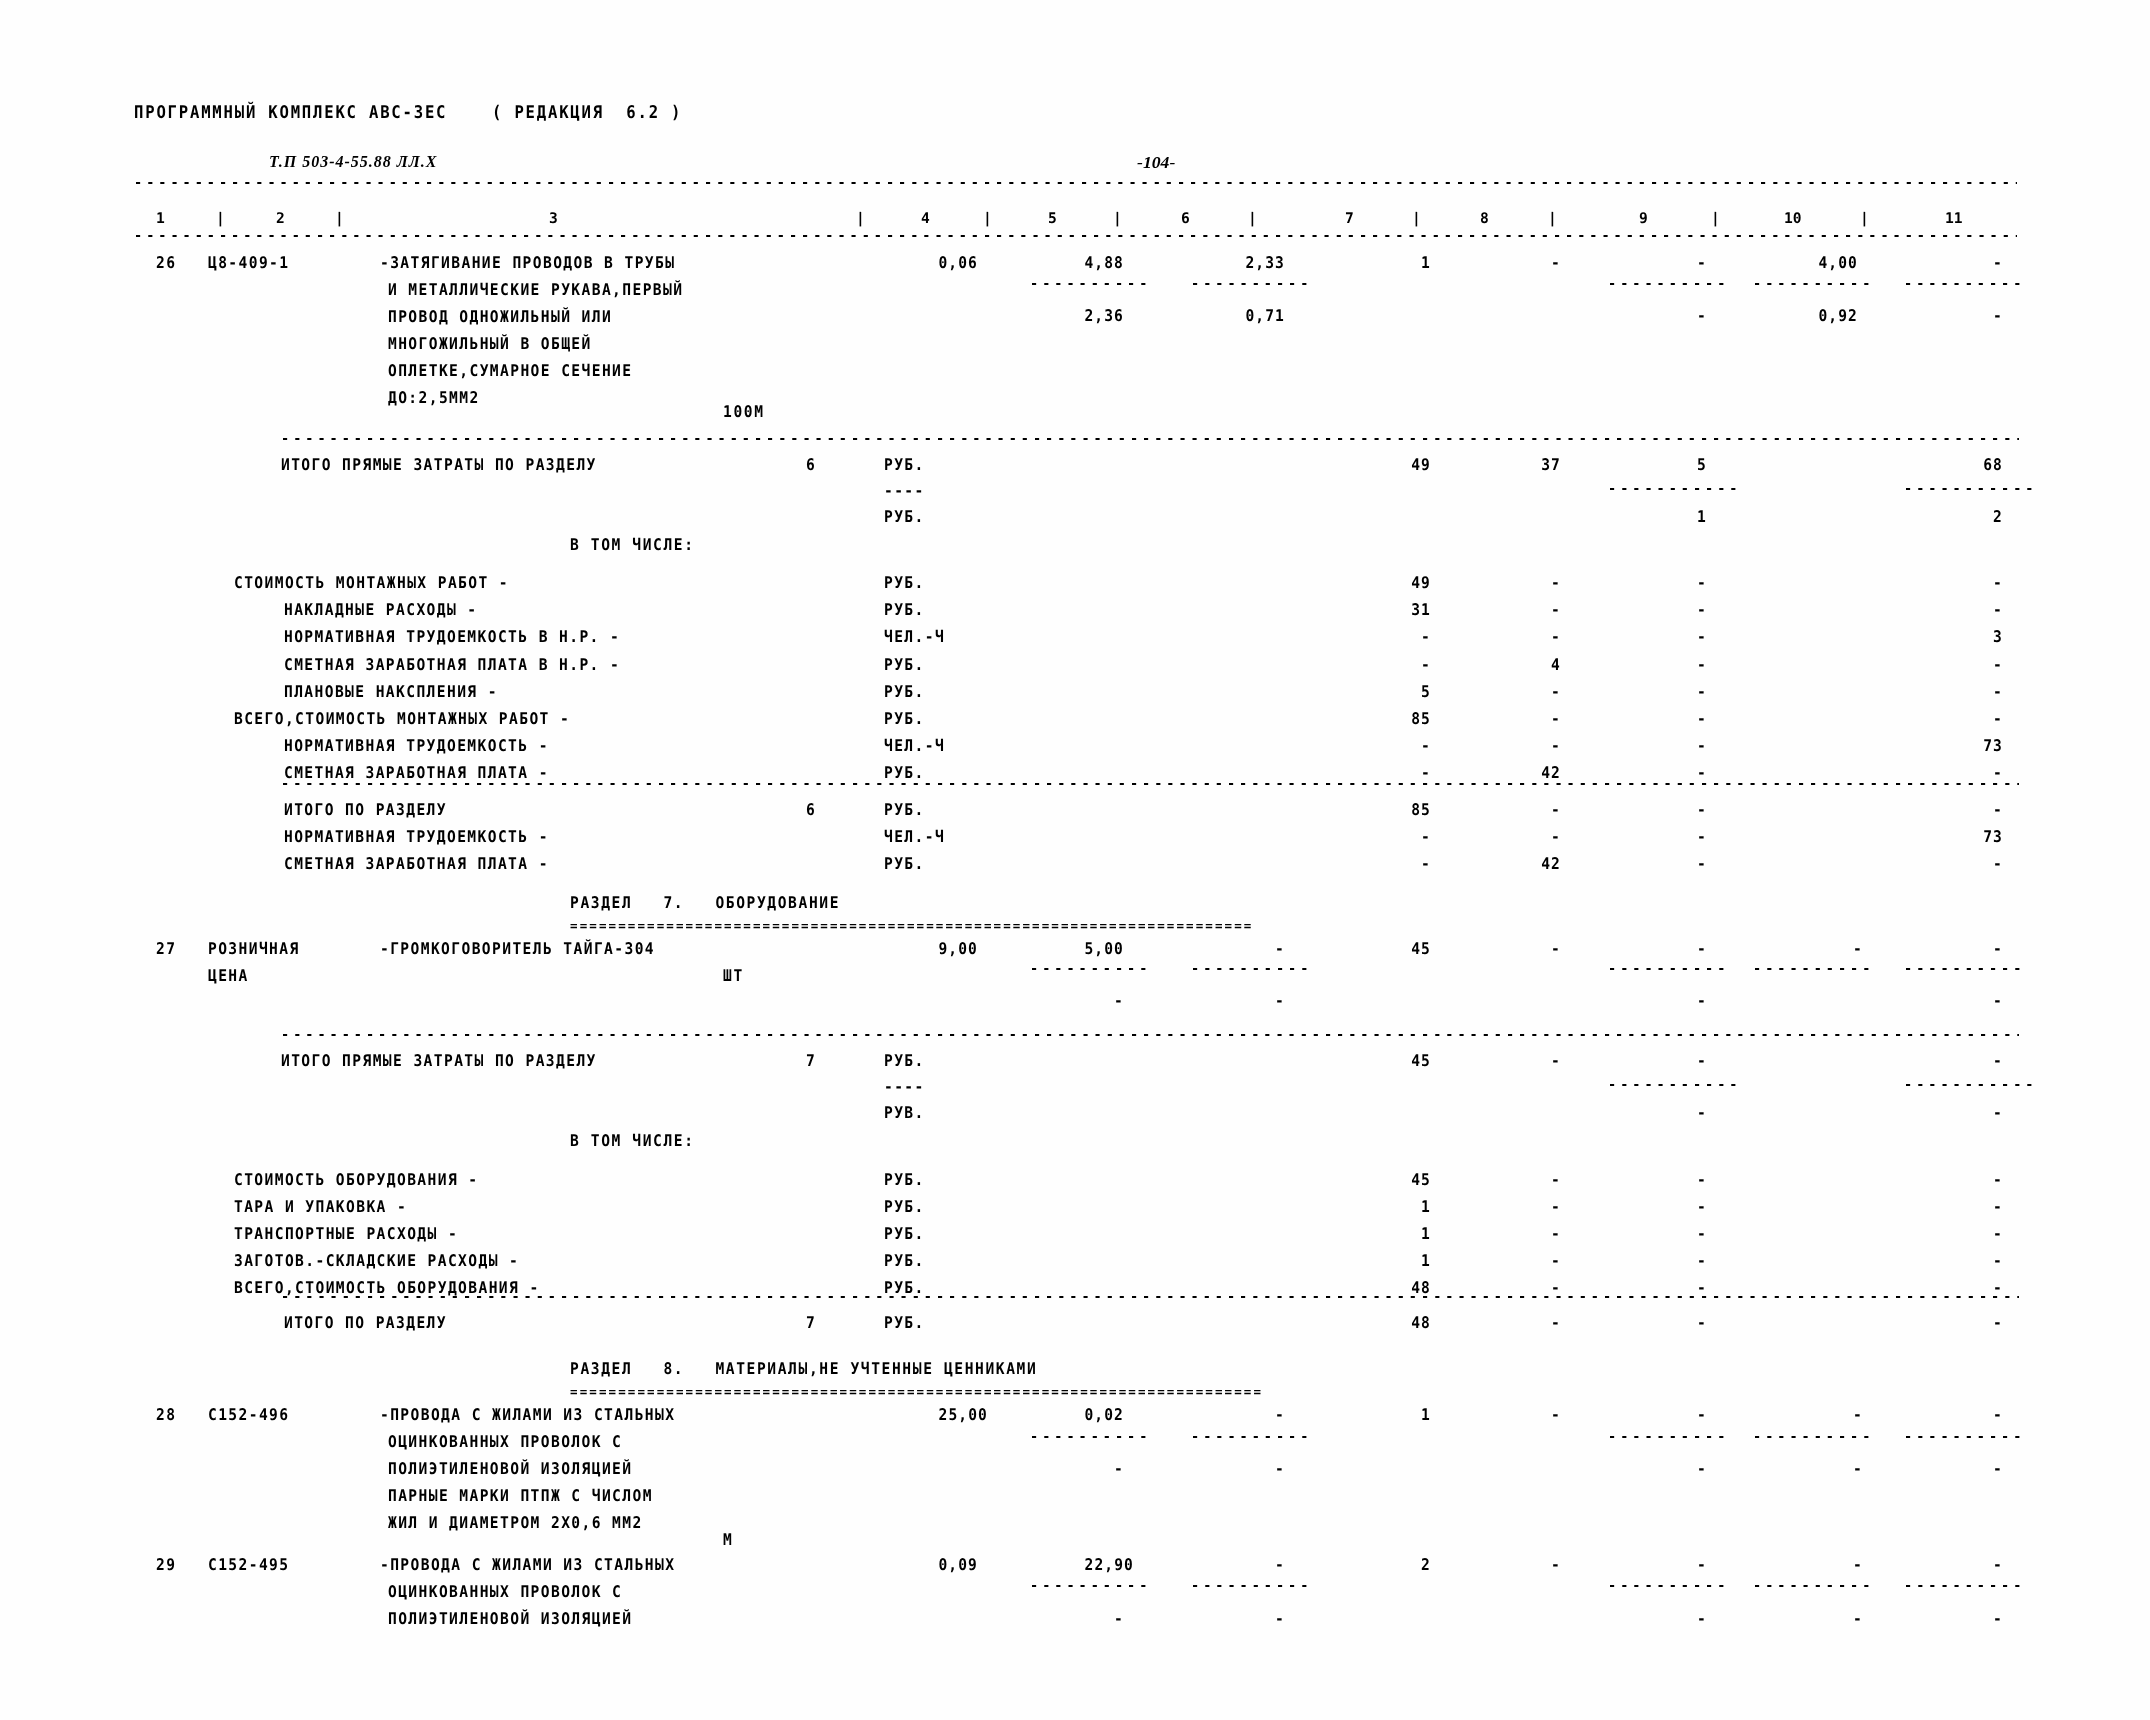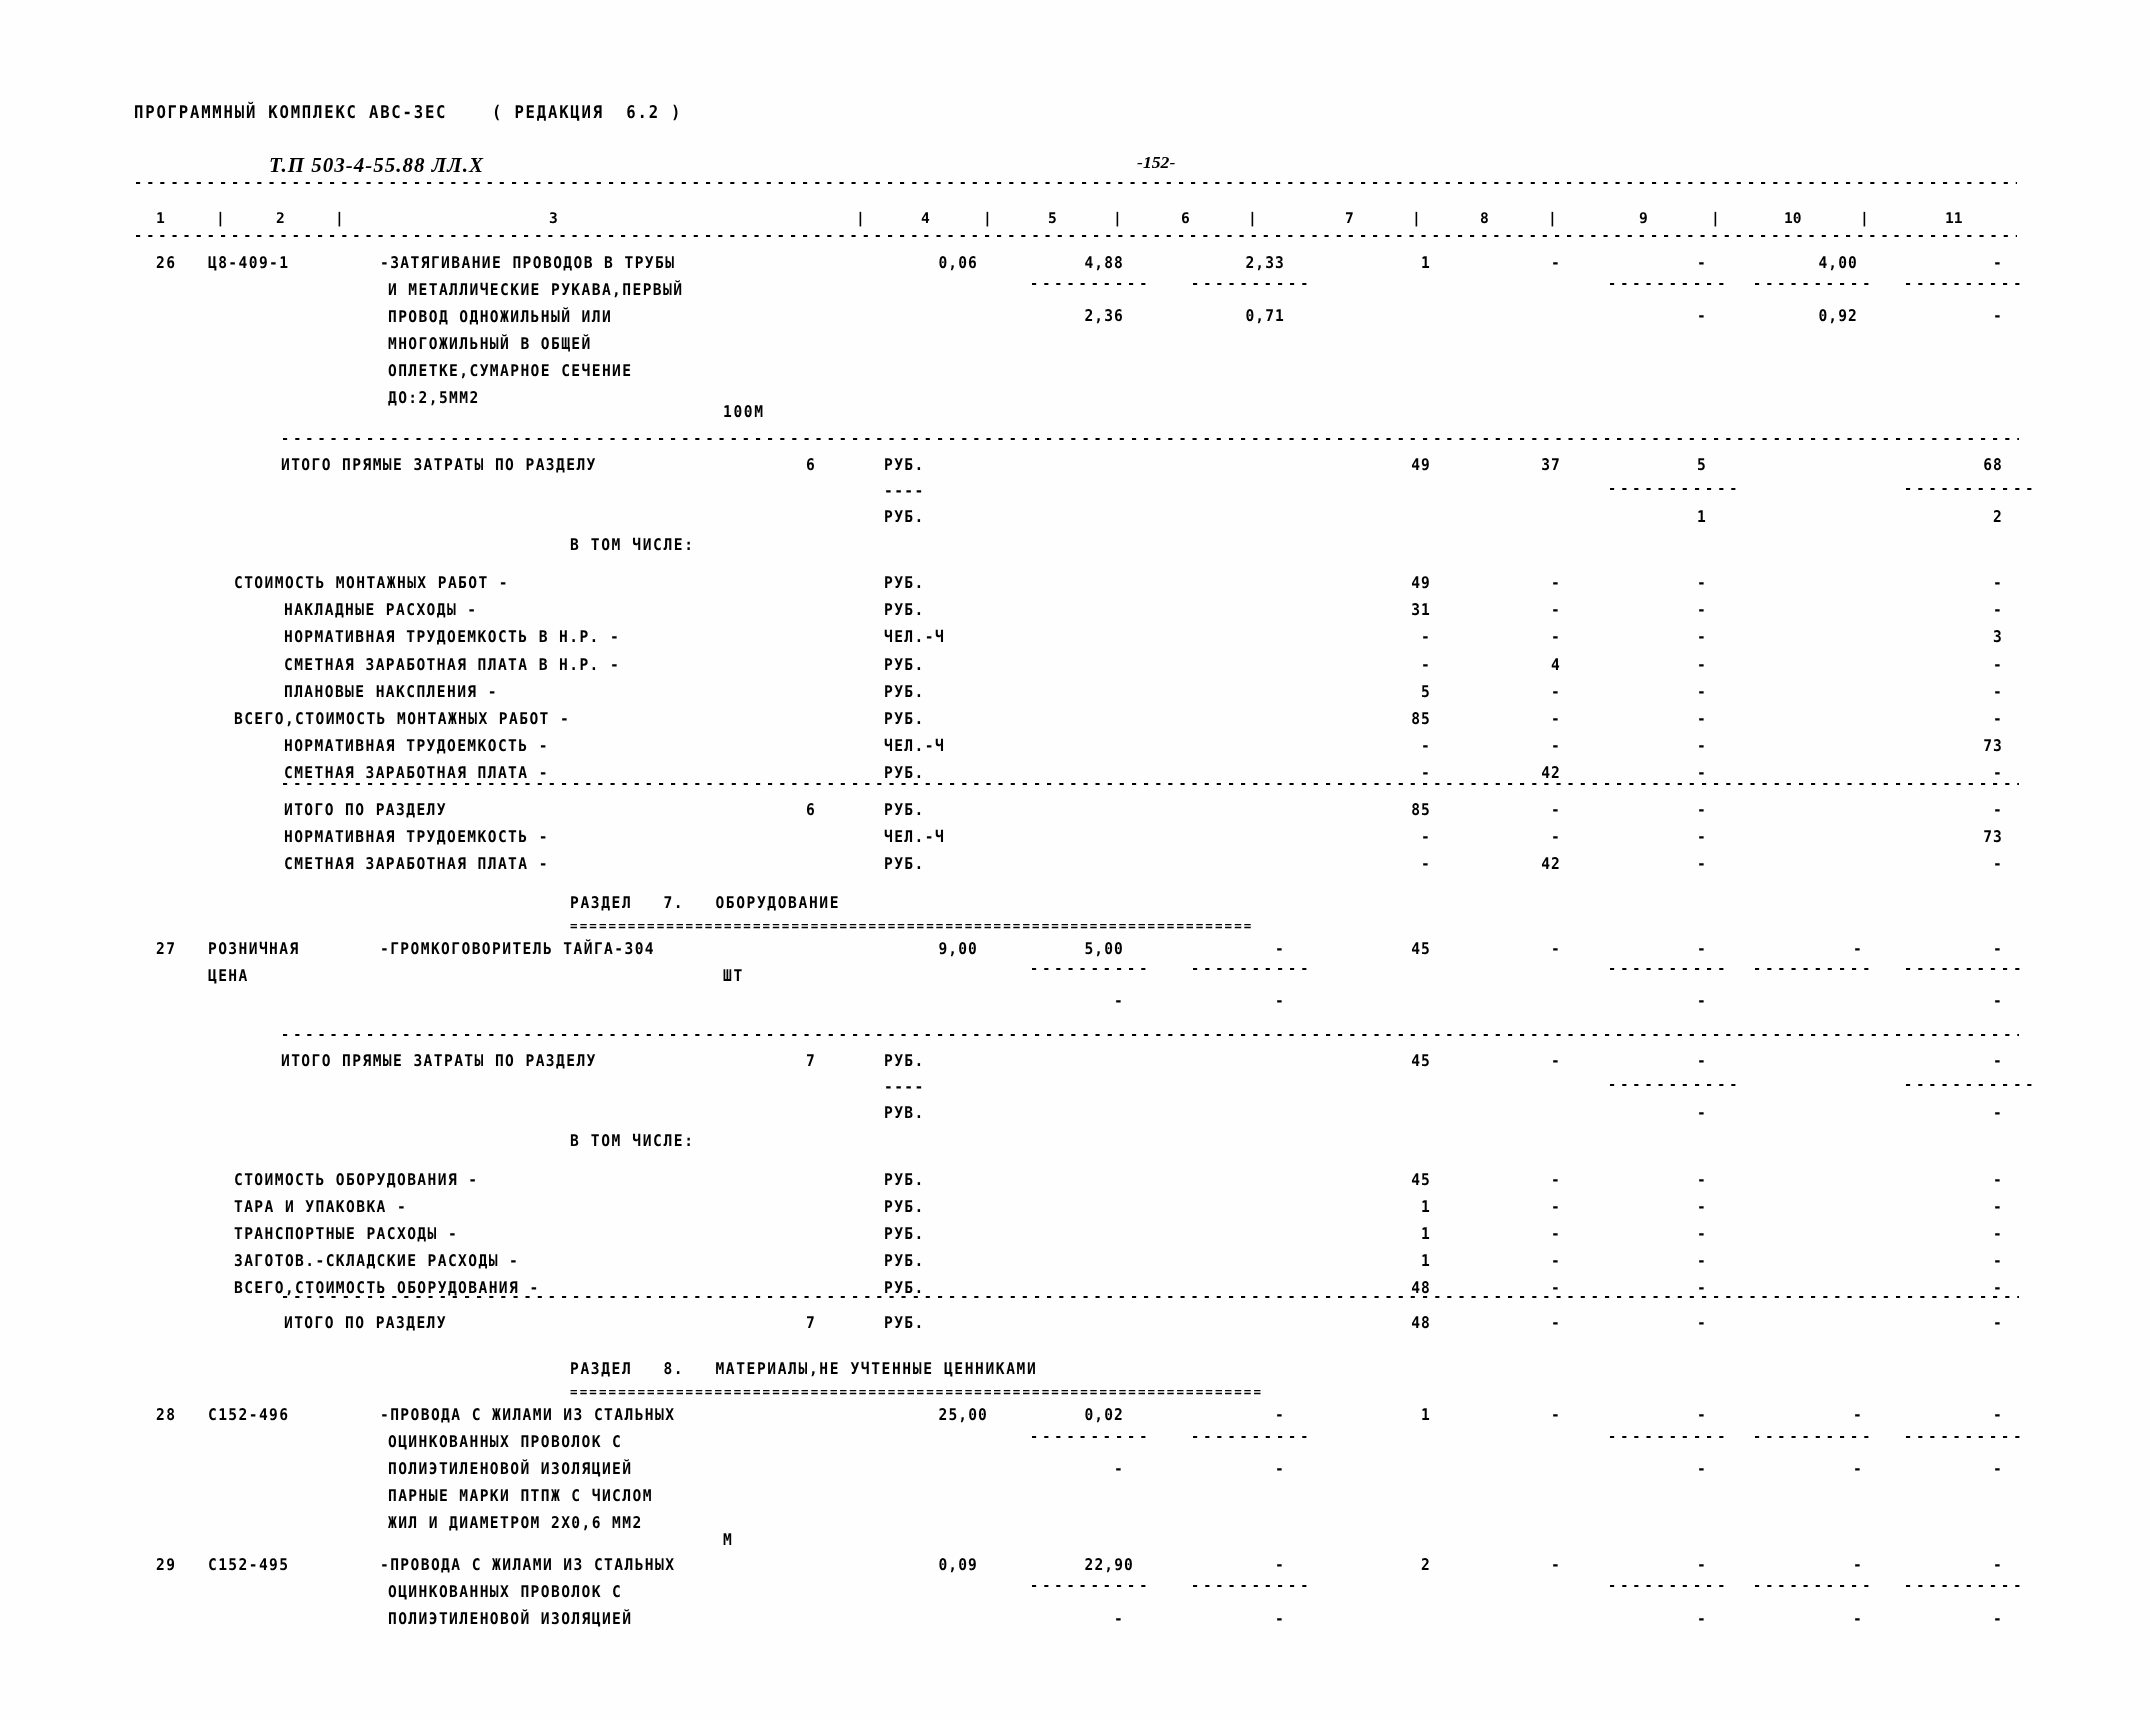--- a/index.html
+++ b/index.html
@@ -38,21 +38,21 @@
     transform: scaleY(1.12);
     transform-origin: left top;
   }
 
   .doc-code {
     position: absolute;
     left: 269px; top: 153px;
     font-family: "Liberation Serif", serif;
     font-style: italic;
     font-weight: bold;
-    font-size: 21px;
+    font-size: 16px;
     letter-spacing: 1px;
     white-space: pre;
   }
 
   .page-num {
     position: absolute;
     left: 1137px; top: 152px;
     font-family: "Liberation Serif", serif;
     font-style: italic;
     font-weight: bold;
@@ -118,21 +118,21 @@
     transform-origin: left top;
   }
 </style>
 </head>
 <body>
 
 <div class="page">
 
   <div class="dm hdr-prog">ПРОГРАММНЫЙ КОМПЛЕКС АВС-ЗЕС    ( РЕДАКЦИЯ  6.2 )</div>
   <div class="doc-code">Т.П 503-4-55.88 ЛЛ.Х</div>
-  <div class="page-num">-152-</div>
+  <div class="page-num">-104-</div>
 
   <div class="rule" id="rule-top" style="left:134px; top:176px; width:1883px;">-------------------------------------------------------------------------------------------------------------------------------------------------------------------</div>
 
   <div class="dm colhdr" style="position: absolute;"><span style="position: absolute; left: 22px; top: 0px; font-weight: bold;">1</span><span style="position: absolute; left: 82px; top: 0px; font-weight: bold;">|</span><span style="position: absolute; left: 142px; top: 0px; font-weight: bold;">2</span><span style="position: absolute; left: 201px; top: 0px; font-weight: bold;">|</span><span style="position: absolute; left: 415px; top: 0px; font-weight: bold;">3</span><span style="position: absolute; left: 722px; top: 0px; font-weight: bold;">|</span><span style="position: absolute; left: 787px; top: 0px; font-weight: bold;">4</span><span style="position: absolute; left: 849px; top: 0px; font-weight: bold;">|</span><span style="position: absolute; left: 914px; top: 0px; font-weight: bold;">5</span><span style="position: absolute; left: 979px; top: 0px; font-weight: bold;">|</span><span style="position: absolute; left: 1047px; top: 0px; font-weight: bold;">6</span><span style="position: absolute; left: 1114px; top: 0px; font-weight: bold;">|</span><span style="position: absolute; left: 1211px; top: 0px; font-weight: bold;">7</span><span style="position: absolute; left: 1278px; top: 0px; font-weight: bold;">|</span><span style="position: absolute; left: 1346px; top: 0px; font-weight: bold;">8</span><span style="position: absolute; left: 1414px; top: 0px; font-weight: bold;">|</span><span style="position: absolute; left: 1505px; top: 0px; font-weight: bold;">9</span><span style="position: absolute; left: 1577px; top: 0px; font-weight: bold;">|</span><span style="position: absolute; left: 1650px; top: 0px; font-weight: bold;">10</span><span style="position: absolute; left: 1726px; top: 0px; font-weight: bold;">|</span><span style="position: absolute; left: 1811px; top: 0px; font-weight: bold;">11</span></div>
 
   <div class="rule" id="rule-colhdr" style="left:134px; top:229px; width:1883px;">-------------------------------------------------------------------------------------------------------------------------------------------------------------------</div>
 
   <div class="dm row" style="left:156px; top:254px;">26</div>
   <div class="dm row" style="left:208px; top:254px;">Ц8-409-1</div>
   <div class="dm row" style="left:380px; top:254px;">-ЗАТЯГИВАНИЕ ПРОВОДОВ В ТРУБЫ</div>

